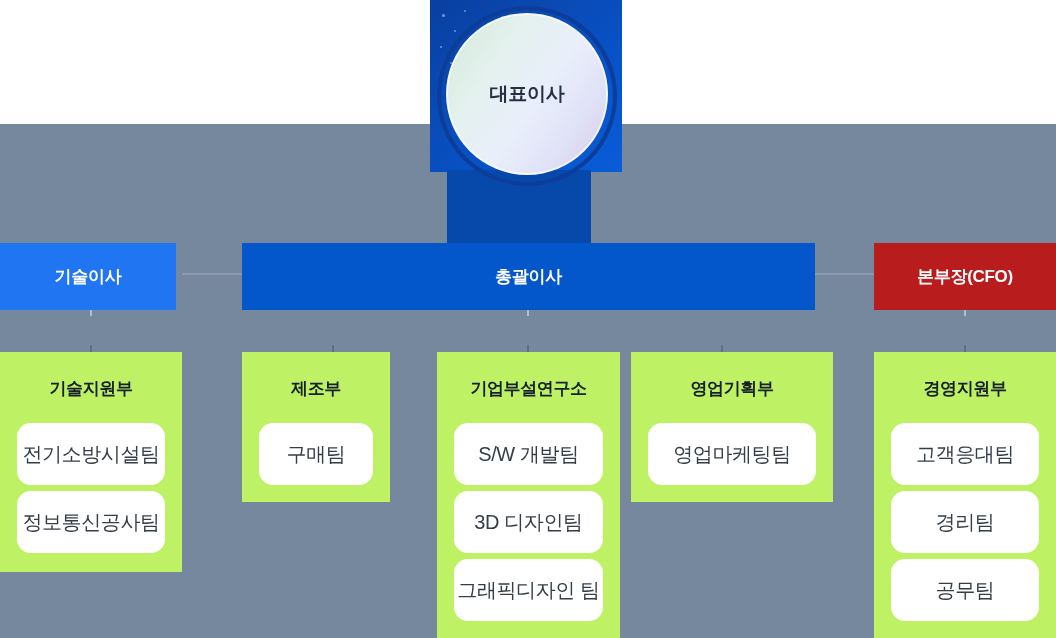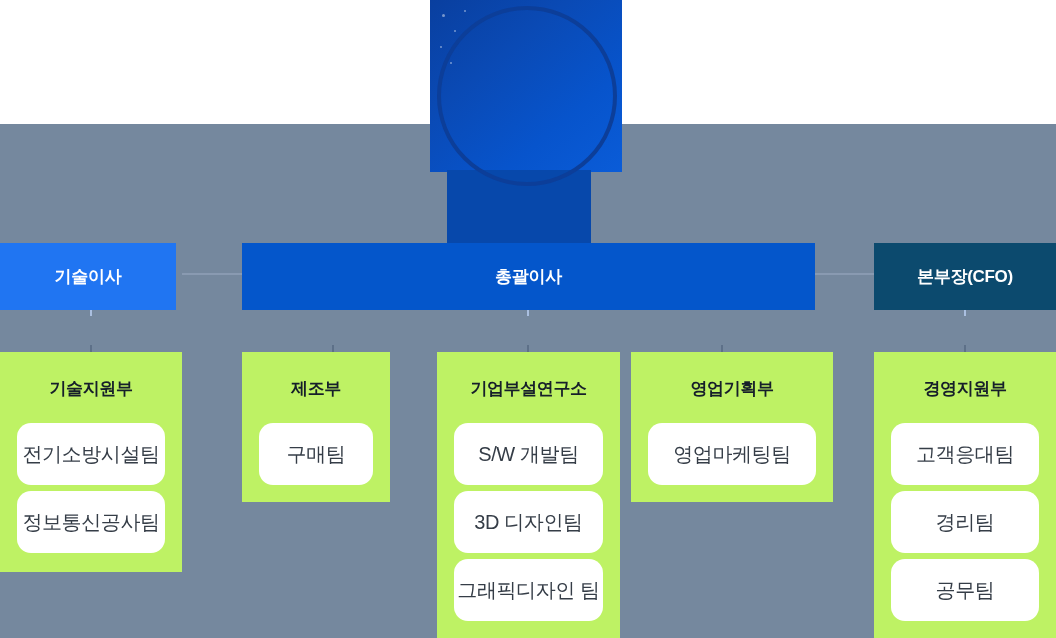--- a/index.html
+++ b/index.html
@@ -29,21 +29,21 @@
   }
   .ceo-label{font-size:19px;font-weight:700;color:#273043;letter-spacing:-.3px;}
 
   
   .bar{
     position:absolute;top:243px;height:67px;display:flex;align-items:center;justify-content:center;
     color:#ffffff;font-size:17px;font-weight:700;letter-spacing:-.3px;
   }
   .bar-tech{left:0;width:176px;background:#2075f2;}
   .bar-general{left:242px;width:573px;background:#0456cb;}
-  .bar-cfo{left:874px;width:182px;background:#0c4a6e;}
+  .bar-cfo{left:874px;width:182px;background:#b91c1c;}
 
   
   .hlink{position:absolute;top:273px;height:2px;background:#8d9eb4;opacity:.85;}
   .hlink-1{left:182px;width:60px;}
   .hlink-2{left:815px;width:59px;}
   .tick-down{position:absolute;top:310px;width:2px;height:6px;background:#aabfe0;}
   .tick-up{position:absolute;top:345px;width:2px;height:7px;background:#5d7088;}
 
   
   .dept{
@@ -72,20 +72,23 @@
 
   <div class="ceo-square">
     <span class="dot" style="left:12px;top:14px;width:3px;height:3px;"></span>
     <span class="dot" style="left:24px;top:30px;width:2px;height:2px;"></span>
     <span class="dot" style="left:10px;top:46px;width:2px;height:2px;"></span>
     <span class="dot" style="left:34px;top:10px;width:2px;height:2px;"></span>
     <span class="dot" style="left:20px;top:62px;width:2px;height:2px;"></span>
   </div>
   <div class="ceo-stem"></div>
   <div class="ceo-ring"></div>
+  <div class="ceo-circle">
+    <span class="ceo-label">대표이사</span>
+  </div>
 
   <div class="bar bar-tech">
     <span>기술이사</span>
   </div>
   <div class="bar bar-general">
     <span>총괄이사</span>
   </div>
   <div class="bar bar-cfo">
     <span>본부장(CFO)</span>
   </div>

